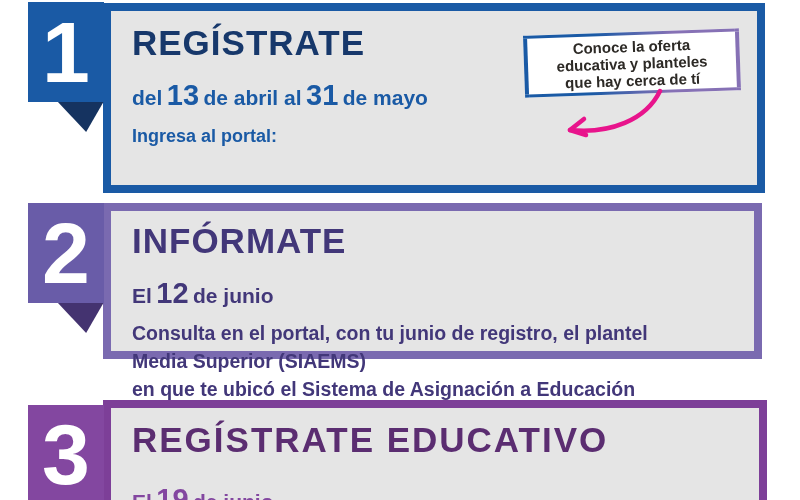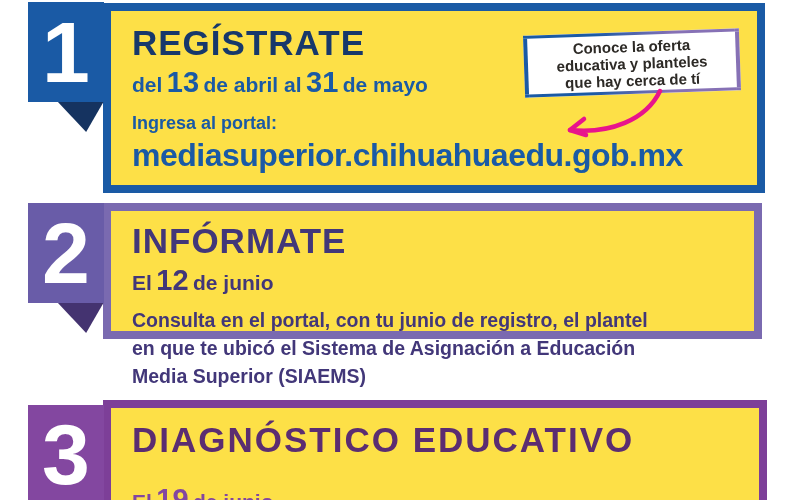--- a/index.html
+++ b/index.html
@@ -32,37 +32,37 @@
     width: 47px;
     height: 31px;
     clip-path: polygon(0 0, 100% 0, 62% 100%);
     z-index: 2;
   }
   .fold-1 { left: 57px; top: 101px; background: var(--fold_navy, #153360); }
   .fold-2 { left: 57px; top: 302px; background: var(--fold_slate, #443370); }
   .box {
     position: absolute;
     left: 103px;
-    background: #fde047;
+    background: #e5e5e5;
     z-index: 1;
     padding: 12px 0 0 21px;
   }
   .box-1 { top: 3px;   width: 662px; height: 190px; border: 8px solid var(--blue, #1a5aa5); }
-  .box-2 { top: 203px; width: 659px; height: 136px; border: 8px solid var(--slate_border, #7a6ab0); padding-top: 10px; }
+  .box-2 { top: 203px; width: 659px; height: 156px; border: 8px solid var(--slate_border, #7a6ab0); padding-top: 10px; }
   .box-3 { top: 400px; width: 664px; height: 110px; border: 8px solid var(--violet_border, #7d3f98); }
   .step-title {
     font-size: 35px;
     font-weight: bold;
     letter-spacing: 1px;
     white-space: nowrap;
   }
   .t1 { color: var(--navy, #17386b); }
   .t2 { color: var(--indigo, #423779); }
   .t3 { color: var(--violet_dark, #5b2d71); letter-spacing: 2px; }
-  .date-line { margin-top: 3px; font-weight: bold; white-space: nowrap; }
+  .date-line { margin-top: 16px; font-weight: bold; white-space: nowrap; }
   .d1 { color: var(--blue, #1a5aa5); }
   .d2 { color: var(--indigo, #423779); }
   .d3 { color: var(--violet, #7d3f98); margin-top: 23px; }
   .dw { font-size: 21px; }
   .dn { font-size: 29px; }
   .portal-label {
     margin-top: 14px;
     font-size: 18px;
     font-weight: bold;
     color: var(--blue, #1a5aa5);
@@ -129,21 +129,20 @@
     <div class="box box-1">
       <div class="step-title t1">REGÍSTRATE</div>
       <div class="date-line d1">
         <span class="dw">del</span>
         <span class="dn">13</span>
         <span class="dw">de abril al</span>
         <span class="dn">31</span>
         <span class="dw">de mayo</span>
       </div>
       <div class="portal-label">Ingresa al portal:</div>
-      <div class="portal-url">mediasuperior.chihuahuaedu.gob.mx</div>
     </div>
   </section>
 
   <div class="callout">
     <div>Conoce la oferta</div>
     <div>educativa y planteles</div>
     <div>que hay cerca de tí</div>
   </div>
 
   <svg class="arrow-svg" width="122" height="56" viewBox="0 0 122 56">
@@ -158,32 +157,32 @@
     <div class="fold fold-2"></div>
     <div class="box box-2">
       <div class="step-title t2">INFÓRMATE</div>
       <div class="date-line d2">
         <span class="dw">El</span>
         <span class="dn">12</span>
         <span class="dw">de junio</span>
       </div>
       <div class="body-text">
         <div>Consulta en el portal, con tu junio de registro, el plantel</div>
+        <div>Media Superior (SIAEMS)</div>
         <div>en que te ubicó el Sistema de Asignación a Educación</div>
-        <div>Media Superior (SIAEMS)</div>
       </div>
     </div>
   </section>
 
   <section>
     <div class="badge badge-3">
       <span>3</span>
     </div>
     <div class="box box-3">
-      <div class="step-title t3">DIAGNÓSTICO EDUCATIVO</div>
+      <div class="step-title t3">REGÍSTRATE EDUCATIVO</div>
       <div class="date-line d3">
         <span class="dw">El</span>
         <span class="dn">19</span>
         <span class="dw">de junio</span>
       </div>
     </div>
   </section>
 
 </main>
 

